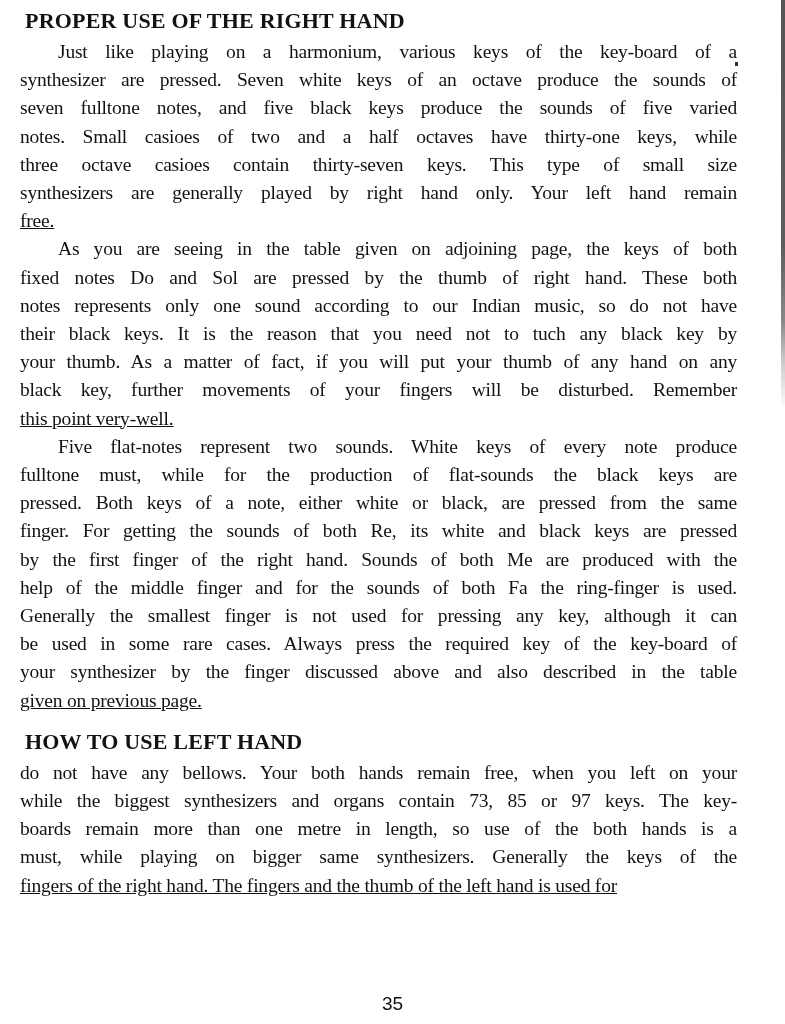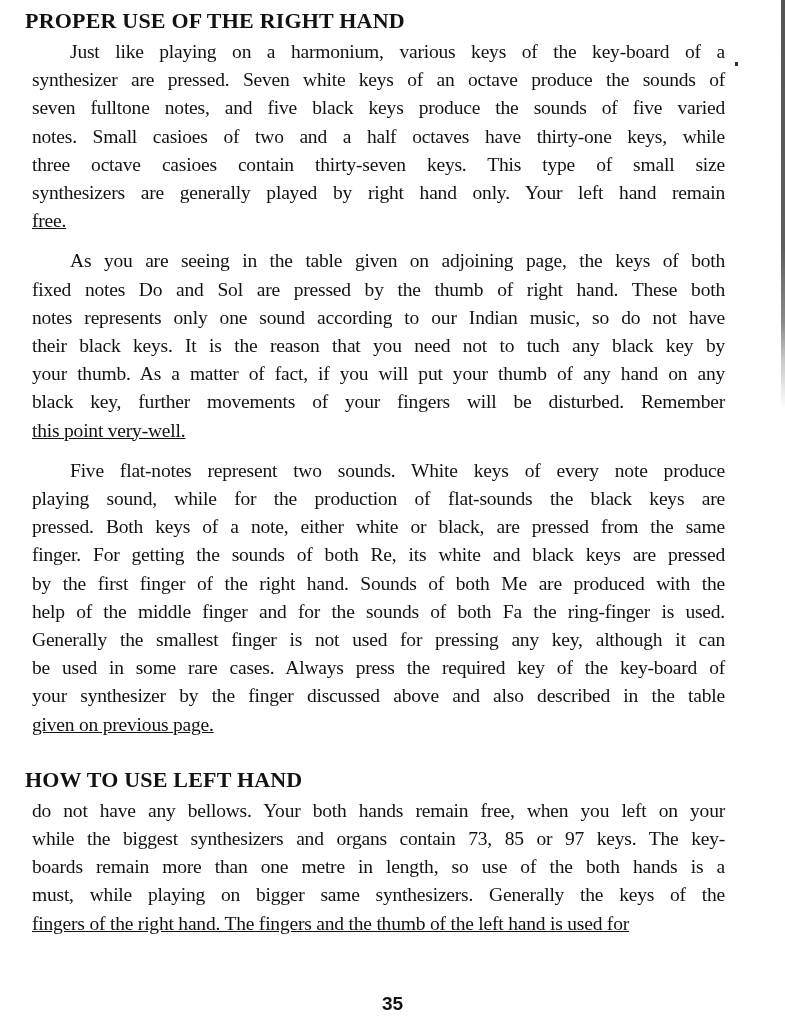--- a/index.html
+++ b/index.html
@@ -27,40 +27,40 @@
   }
   .heading{
     margin:0 0 0 5px;
     font-size:22px;
     font-weight:bold;
     line-height:30px;
     letter-spacing:0.2px;
     white-space:nowrap;
   }
   .heading + .para{margin-top:2px;}
-  .para + .heading{margin-top:26px;}
-  .para{margin:12px;}
+  .para + .heading{margin-top:12px;}
+  .para{margin:0;}
   .line{
     font-size:19.5px;
     line-height:28.2px;
     letter-spacing:-0.2px;
     text-align:justify;
     text-align-last:justify;
     text-justify:inter-word;
     white-space:normal;
   }
   .line.first{text-indent:38px;}
   .line.last{text-align-last:left;text-decoration:underline;}
   .page-number{
     position:absolute;
     left:0;top:994px;
     width:785px;
     text-align:center;
     font-family:"Liberation Sans", sans-serif;
-    font-weight:bold;
+    font-weight:normal;
     font-size:19px;
     line-height:20px;
     color:var(--text-color);
   }
   .scan-edge{
     position:absolute;
     right:0;top:0;
     width:4px;height:620px;
     background:linear-gradient(to bottom,
       #565656 0%, #5e5e5e 40%, #8a8a8a 52%,
@@ -92,21 +92,21 @@
         <div class="line first">As you are seeing in the table given on adjoining page, the keys of both</div>
         <div class="line">fixed notes Do and Sol are pressed by the thumb of right hand. These both</div>
         <div class="line">notes represents only one sound according to our Indian music, so do not have</div>
         <div class="line">their black keys. It is the reason that you need not to tuch any black key by</div>
         <div class="line">your thumb. As a matter of fact, if you will put your thumb of any hand on any</div>
         <div class="line">black key, further movements of your fingers will be disturbed. Remember</div>
         <div class="line last">this point very-well.</div>
       </div>
       <div class="para">
         <div class="line first">Five flat-notes represent two sounds. White keys of every note produce</div>
-        <div class="line">playing sound, while for the production of flat-sounds the black keys are</div>
+        <div class="line">fulltone must, while for the production of flat-sounds the black keys are</div>
         <div class="line">pressed. Both keys of a note, either white or black, are pressed from the same</div>
         <div class="line">finger. For getting the sounds of both Re, its white and black keys are pressed</div>
         <div class="line">by the first finger of the right hand. Sounds of both Me are produced with the</div>
         <div class="line">help of the middle finger and for the sounds of both Fa the ring-finger is used.</div>
         <div class="line">Generally the smallest finger is not used for pressing any key, although it can</div>
         <div class="line">be used in some rare cases. Always press the required key of the key-board of</div>
         <div class="line">your synthesizer by the finger discussed above and also described in the table</div>
         <div class="line last">given on previous page.</div>
       </div>
       <h2 class="heading">HOW TO USE LEFT HAND</h2>

